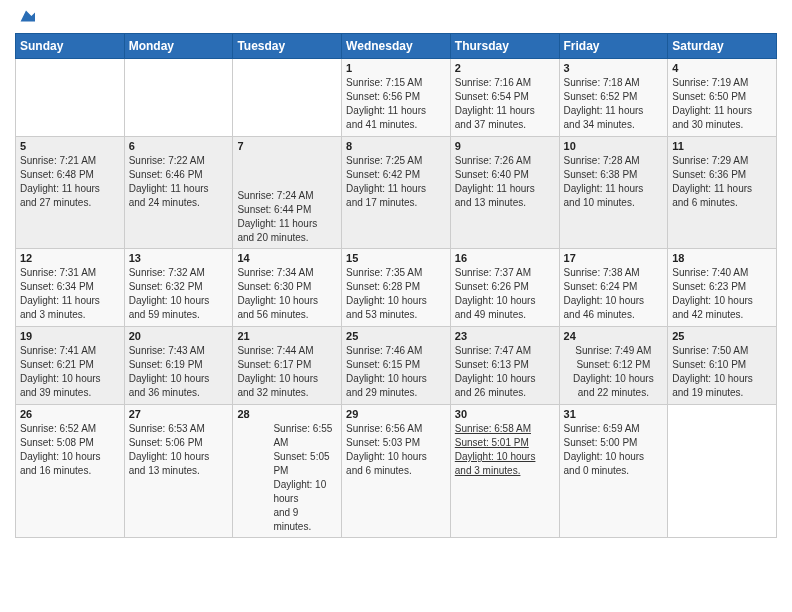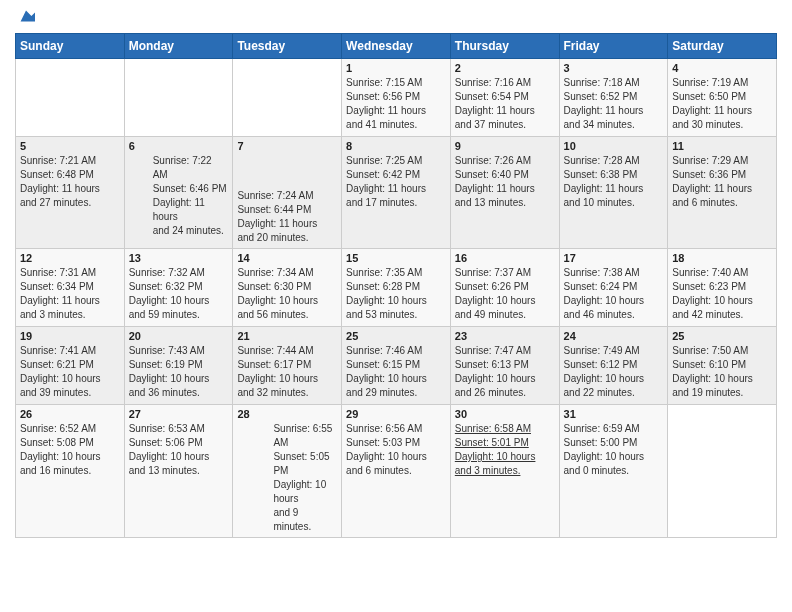--- a/index.html
+++ b/index.html
@@ -179,21 +179,21 @@
         <tr>
           <td>
             <span class="day-number">5</span>
             <div class="day-info" style="white-space: pre-line;">Sunrise: 7:21 AM
 Sunset: 6:48 PM
 Daylight: 11 hours
 and 27 minutes.</div>
           </td>
           <td>
             <span class="day-number">6</span>
-            <div class="day-info" style="white-space: pre-line; margin-left: 24px;">Sunrise: 7:22 AM
+            <div class="day-info" style="white-space: pre-line;">Sunrise: 7:22 AM
 Sunset: 6:46 PM
 Daylight: 11 hours
 and 24 minutes.</div>
           </td>
           <td>
             <span class="day-number">7</span>
             <div class="day-info" style="white-space: pre-line; margin-top: 37px;">Sunrise: 7:24 AM
 Sunset: 6:44 PM
 Daylight: 11 hours
 and 20 minutes.</div>
@@ -309,21 +309,21 @@
           </td>
           <td>
             <span class="day-number">23</span>
             <div class="day-info" style="white-space: pre-line;">Sunrise: 7:47 AM
 Sunset: 6:13 PM
 Daylight: 10 hours
 and 26 minutes.</div>
           </td>
           <td>
             <span class="day-number">24</span>
-            <div class="day-info" style="white-space: pre-line;">Sunrise: 7:49 AM
+            <div class="day-info" style="white-space: pre-line; text-align: center;">Sunrise: 7:49 AM
 Sunset: 6:12 PM
 Daylight: 10 hours
 and 22 minutes.</div>
           </td>
           <td>
             <span class="day-number">25</span>
             <div class="day-info" style="white-space: pre-line;">Sunrise: 7:50 AM
 Sunset: 6:10 PM
 Daylight: 10 hours
 and 19 minutes.</div>

